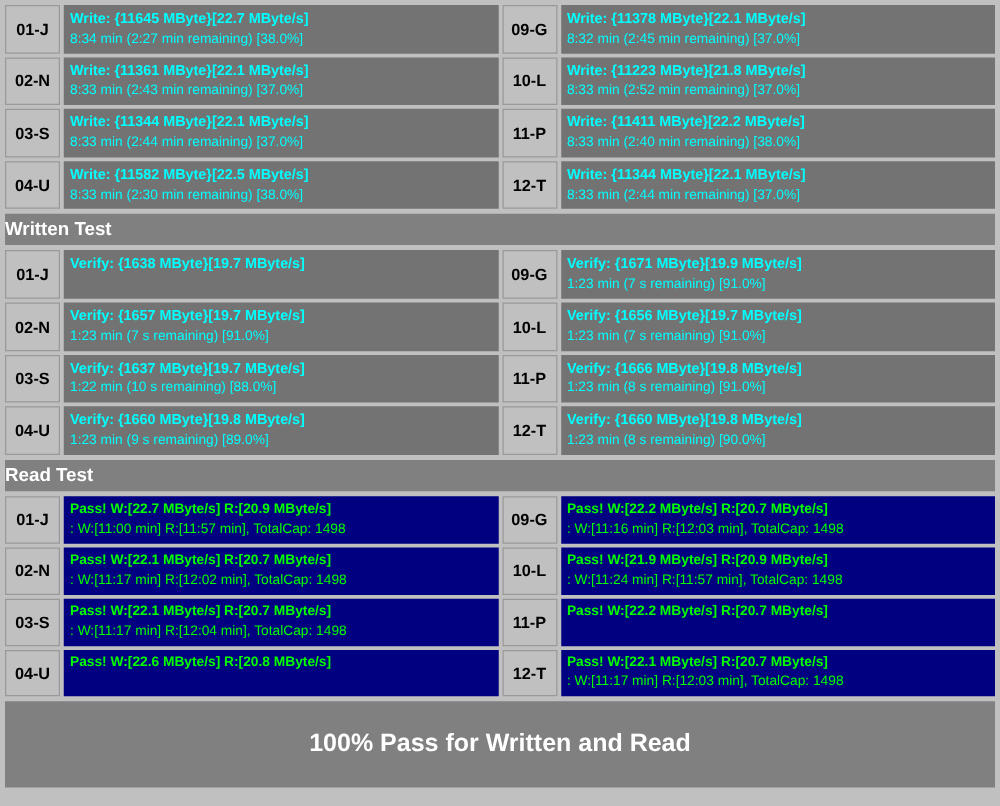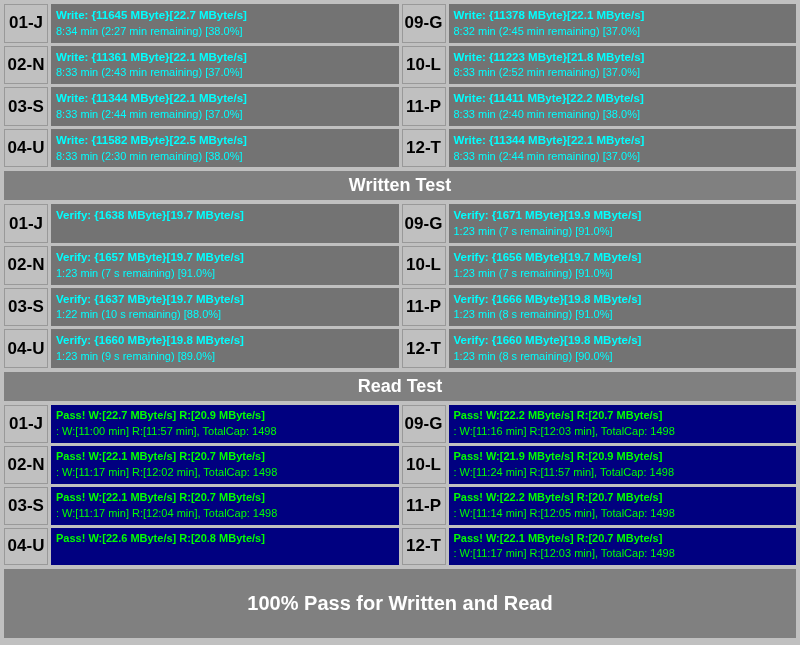--- a/index.html
+++ b/index.html
@@ -12,24 +12,24 @@
     }
     .main-container {
       width: 800px;
       background: #c0c0c0;
       padding: 4px;
     }
     .section {
       margin-bottom: 4px;
     }
     .section-label {
-      text-align: center;
+      text-align: left;
       background: #808080;
       color: white;
-      font-size: 18px;
+      font-size: 15px;
       font-weight: bold;
       padding: 4px 0;
       margin: 4px 0;
     }
     .grid-row {
       display: grid;
       grid-template-columns: 44px 1fr 44px 1fr;
       gap: 3px;
       margin-bottom: 3px;
     }
@@ -41,21 +41,21 @@
       line-height: 1.45;
     }
     .cell-blue .line1 {
       font-weight: bold;
       font-size: 11.5px;
     }
     .dev-id {
       background: #c0c0c0;
       color: #000;
       font-weight: bold;
-      font-size: 17px;
+      font-size: 13px;
       display: flex;
       align-items: center;
       justify-content: center;
       border: 1px solid #999;
       min-height: 36px;
     }
     .pass-cell {
       background: #000080;
       color: #00ff00;
       padding: 3px 5px;
@@ -215,21 +215,20 @@
         </div>
         <div class="grid-row">
           <div class="dev-id">03-S</div>
           <div class="pass-cell">
             <div class="line1">Pass! W:[22.1 MByte/s] R:[20.7 MByte/s]</div>
             <div>: W:[11:17 min] R:[12:04 min], TotalCap: 1498</div>
           </div>
           <div class="dev-id">11-P</div>
           <div class="pass-cell">
             <div class="line1">Pass! W:[22.2 MByte/s] R:[20.7 MByte/s]</div>
-            <div>: W:[11:14 min] R:[12:05 min], TotalCap: 1498</div>
           </div>
         </div>
         <div class="grid-row">
           <div class="dev-id">04-U</div>
           <div class="pass-cell">
             <div class="line1">Pass! W:[22.6 MByte/s] R:[20.8 MByte/s]</div>
           </div>
           <div class="dev-id">12-T</div>
           <div class="pass-cell">
             <div class="line1">Pass! W:[22.1 MByte/s] R:[20.7 MByte/s]</div>

